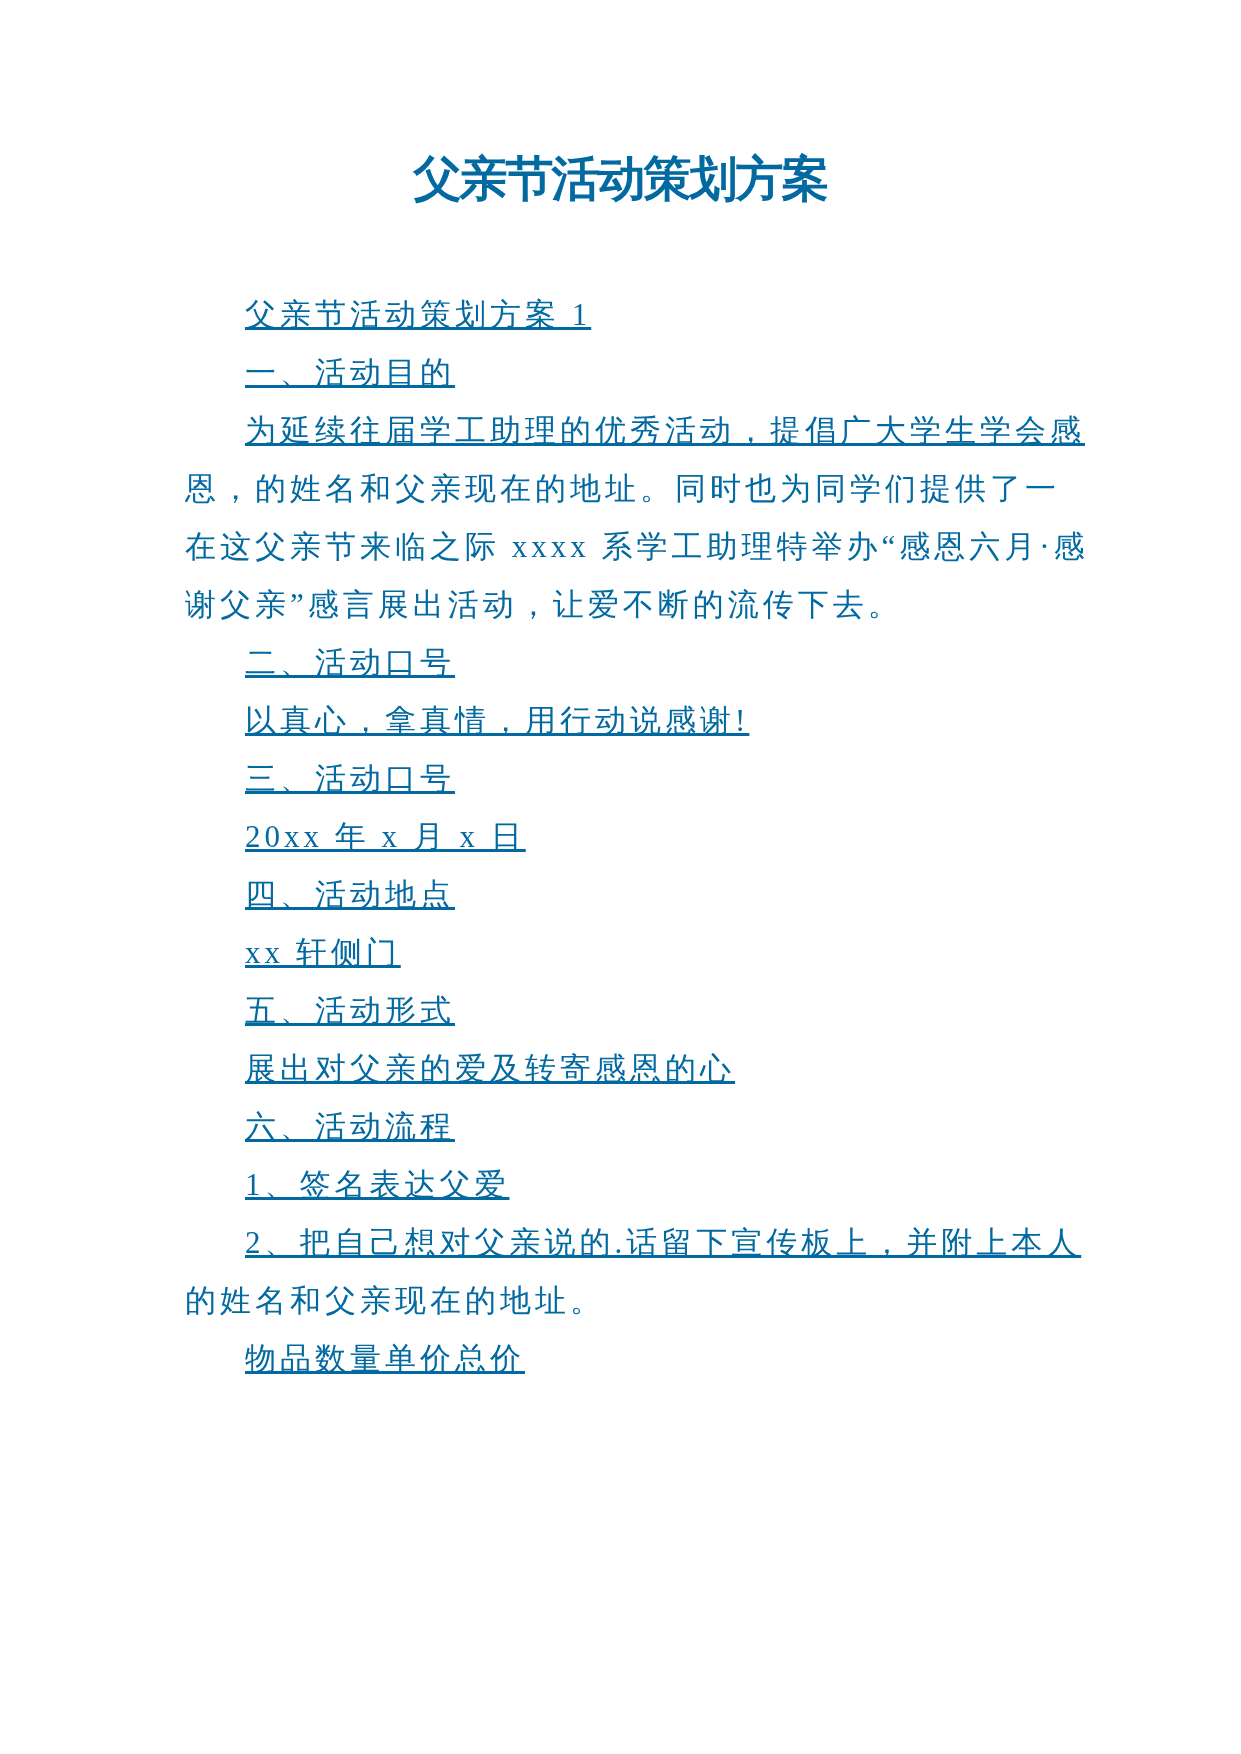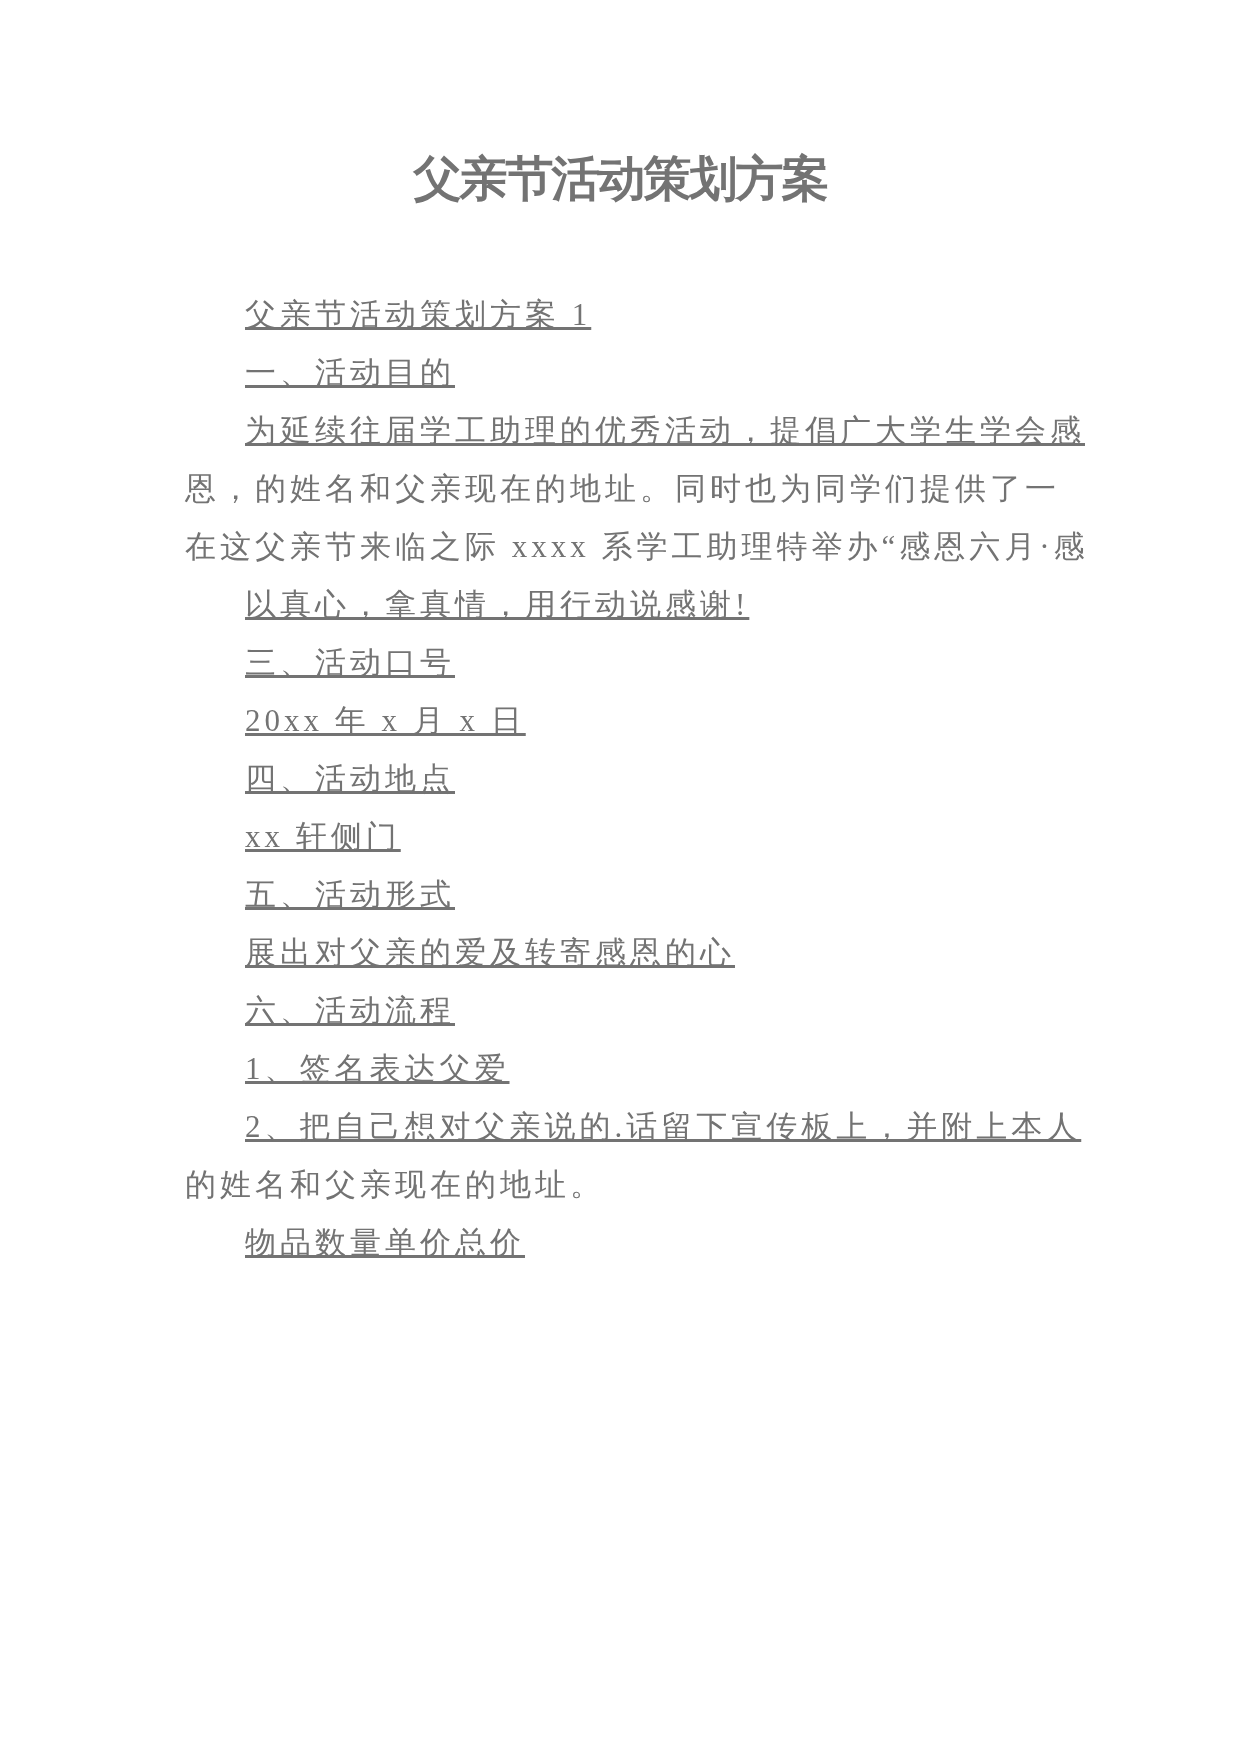--- a/index.html
+++ b/index.html
@@ -46,28 +46,30 @@
       text-decoration: underline;
     }
     
     .line.fill {
       
     }
   </style>
 </head>
 <body>
 
-<div class="page" style="background: rgb(255, 255, 255); color: #737373; border-radius: 7px;">
+<div class="page" style="background: rgb(255, 255, 255); color: #0369a1; border-radius: 7px;">
   <h1 class="doc-title">父亲节活动策划方案</h1>
   <div class="doc-body">
       <div class="line indent">父亲节活动策划方案 1</div>
       <div class="line indent">一、活动目的</div>
       <div class="line indent fill">为延续往届学工助理的优秀活动，提倡广大学生学会感</div>
       <div class="line fill">恩，的姓名和父亲现在的地址。同时也为同学们提供了一</div>
       <div class="line fill">在这父亲节来临之际 xxxx 系学工助理特举办“感恩六月·感</div>
+      <div class="line">谢父亲”感言展出活动，让爱不断的流传下去。</div>
+      <div class="line indent">二、活动口号</div>
       <div class="line indent">以真心，拿真情，用行动说感谢!</div>
       <div class="line indent">三、活动口号</div>
       <div class="line indent">20xx 年 x 月 x 日</div>
       <div class="line indent">四、活动地点</div>
       <div class="line indent">xx 轩侧门</div>
       <div class="line indent">五、活动形式</div>
       <div class="line indent">展出对父亲的爱及转寄感恩的心</div>
       <div class="line indent">六、活动流程</div>
       <div class="line indent">1、签名表达父爱</div>
       <div class="line indent fill">2、把自己想对父亲说的.话留下宣传板上，并附上本人</div>

